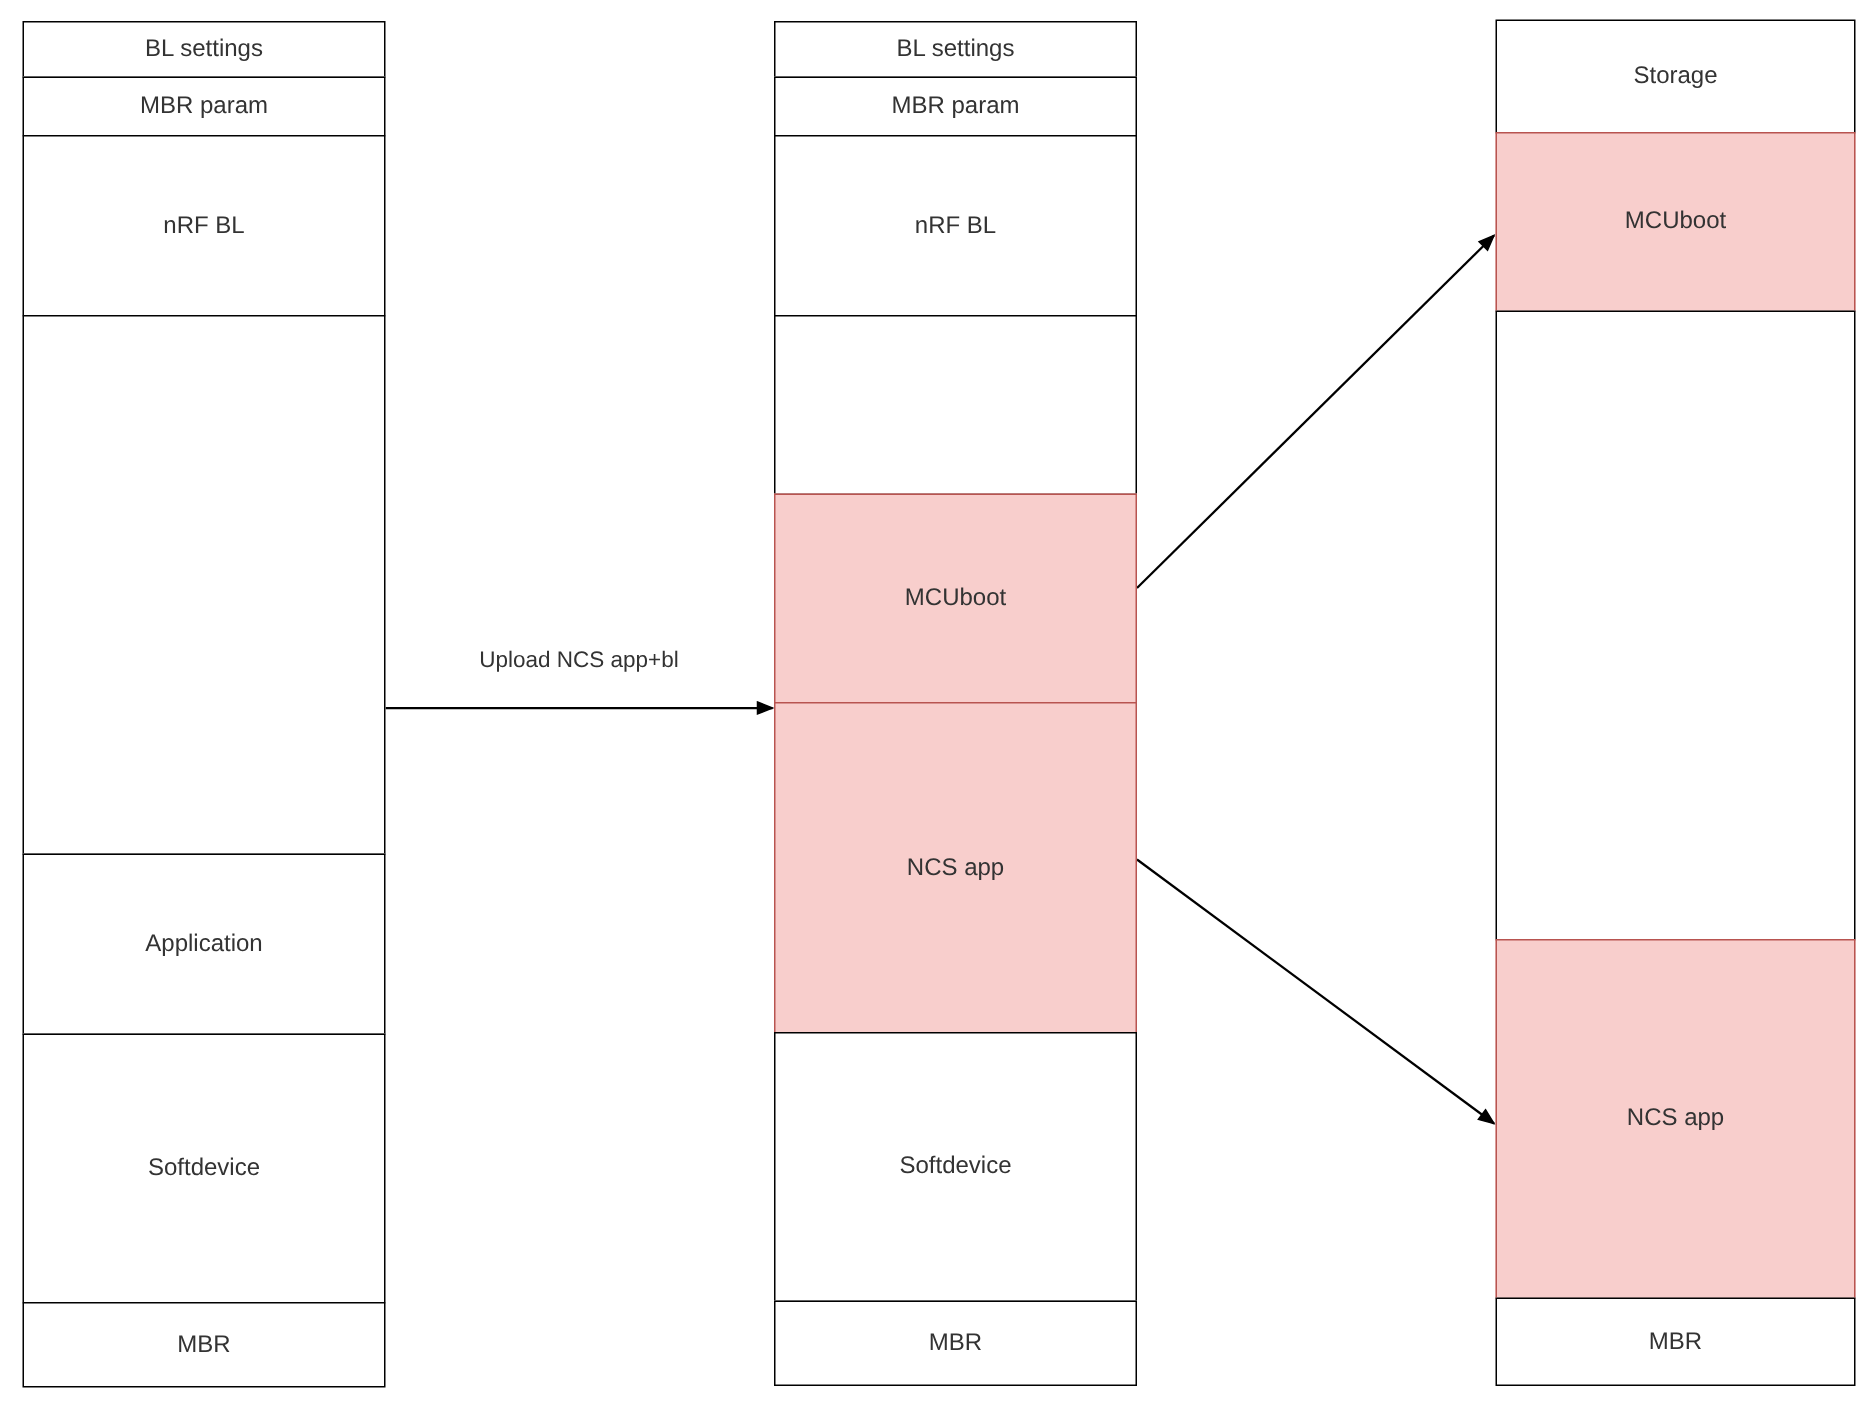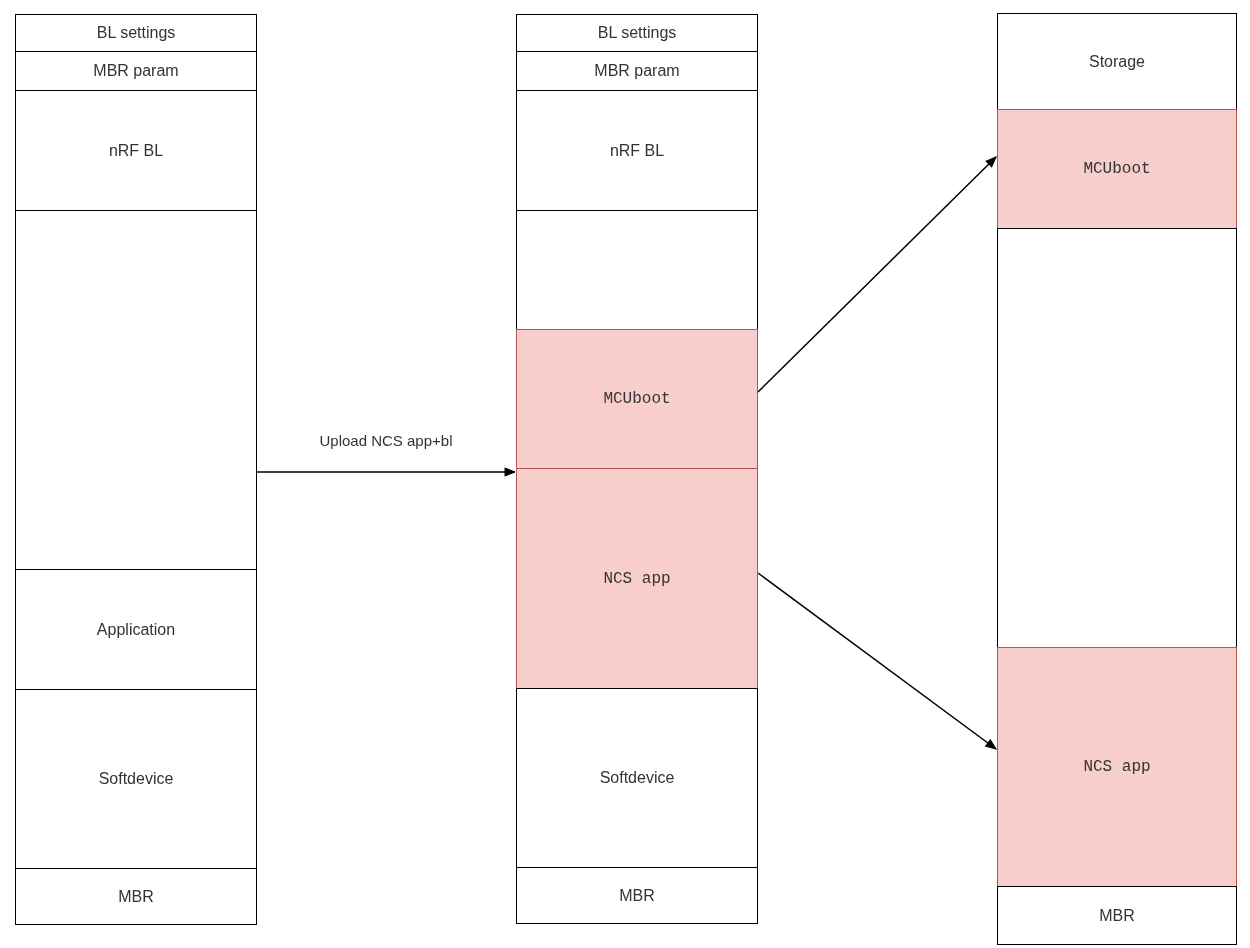--- a/index.html
+++ b/index.html
@@ -18,21 +18,20 @@
     margin-top: -1px;
     background: #ffffff;
     display: flex;
     align-items: center;
     justify-content: center;
   }
   .segment:first-child { margin-top: 0; }
   .segment.highlight {
     background: #f8cecc;
     border-color: #b85450;
-    font-family: Liberation Mono, monospace;
   }
   .segment-label {
     font-size: 16px;
     color: #333333;
     white-space: nowrap;
   }
   .arrow-layer {
     position: absolute;
     left: 0; top: 0;
     width: 1250px; height: 948px;
@@ -106,21 +105,21 @@
         <span class="segment-label">NCS app</span>
       </div>
       <div class="segment" style="height: 180px;">
         <span class="segment-label">Softdevice</span>
       </div>
       <div class="segment" style="height: 57px;">
         <span class="segment-label">MBR</span>
       </div>
     </div>
     <div class="stack" style="left: 997px; top: 13px; width: 240px;">
-      <div class="segment" style="height: 97px;">
+      <div class="segment" style="height: 76px;">
         <span class="segment-label">Storage</span>
       </div>
       <div class="segment highlight" style="height: 120px;">
         <span class="segment-label">MCUboot</span>
       </div>
       <div class="segment" style="height: 420px;">
         <span class="segment-label"></span>
       </div>
       <div class="segment highlight" style="height: 240px;">
         <span class="segment-label">NCS app</span>

